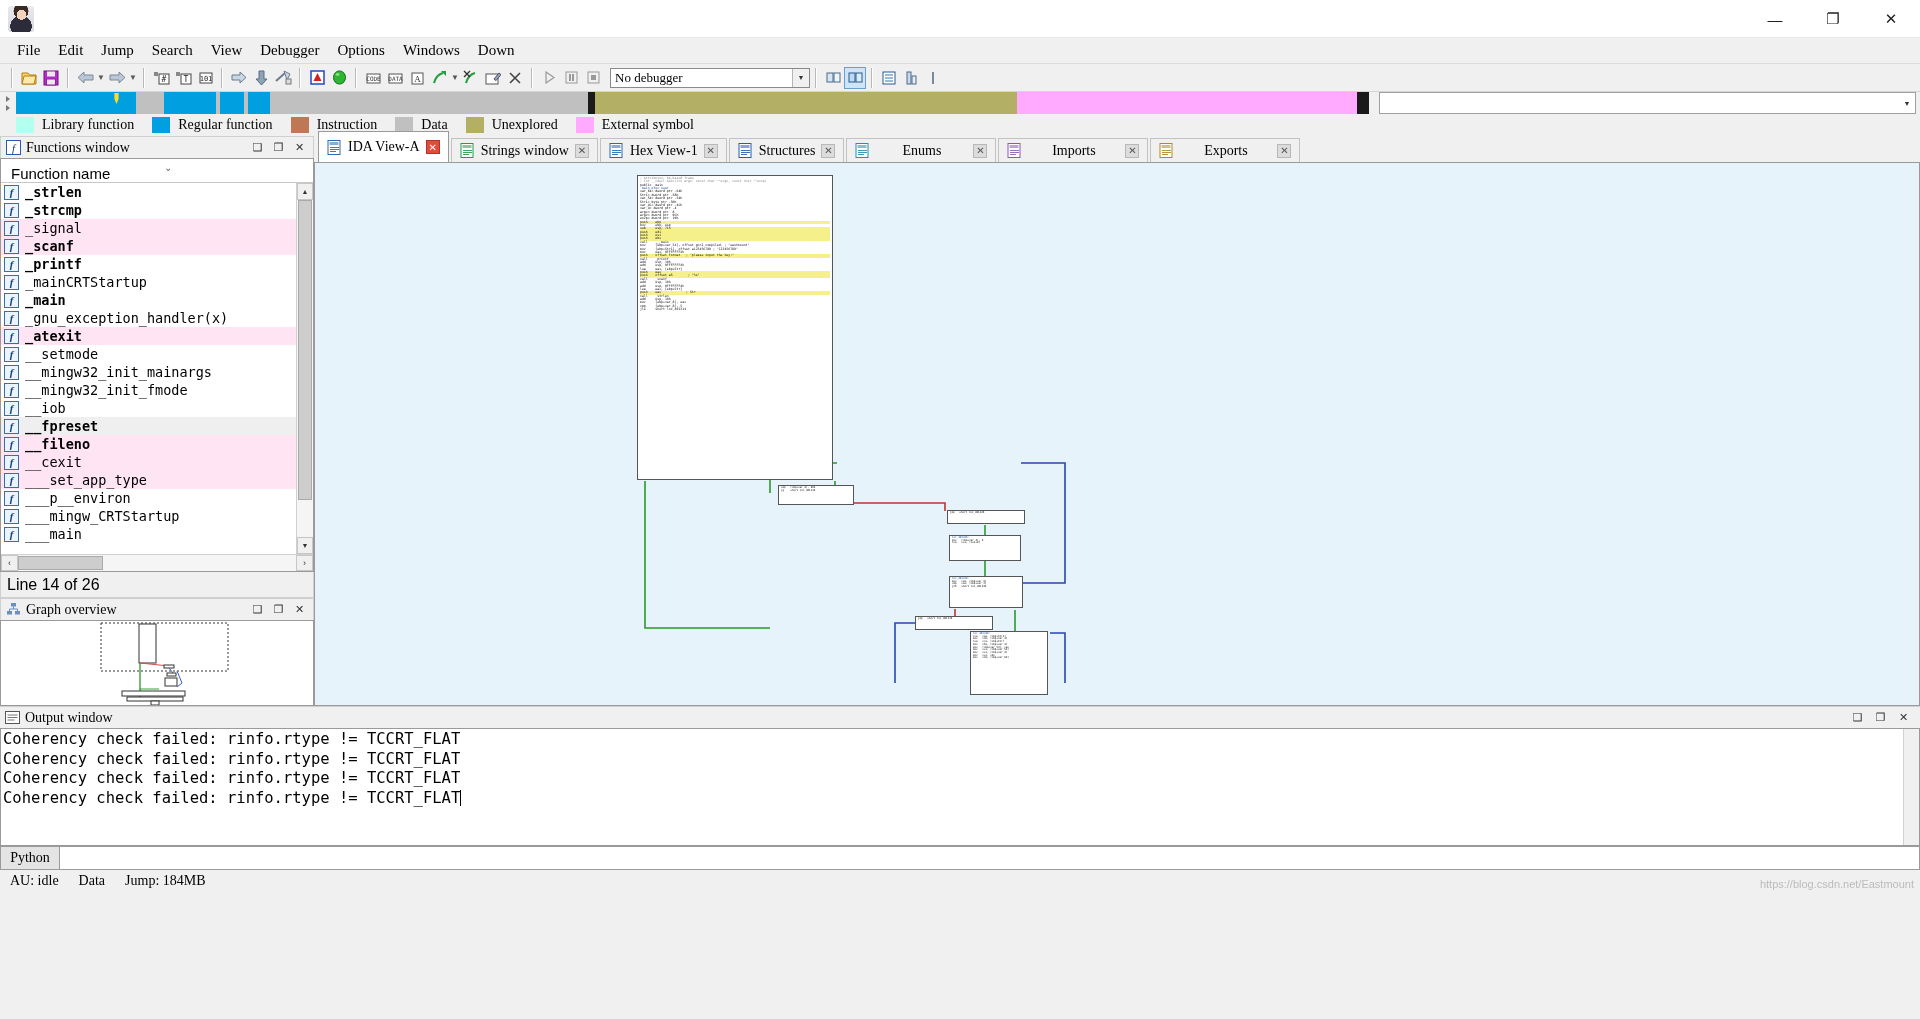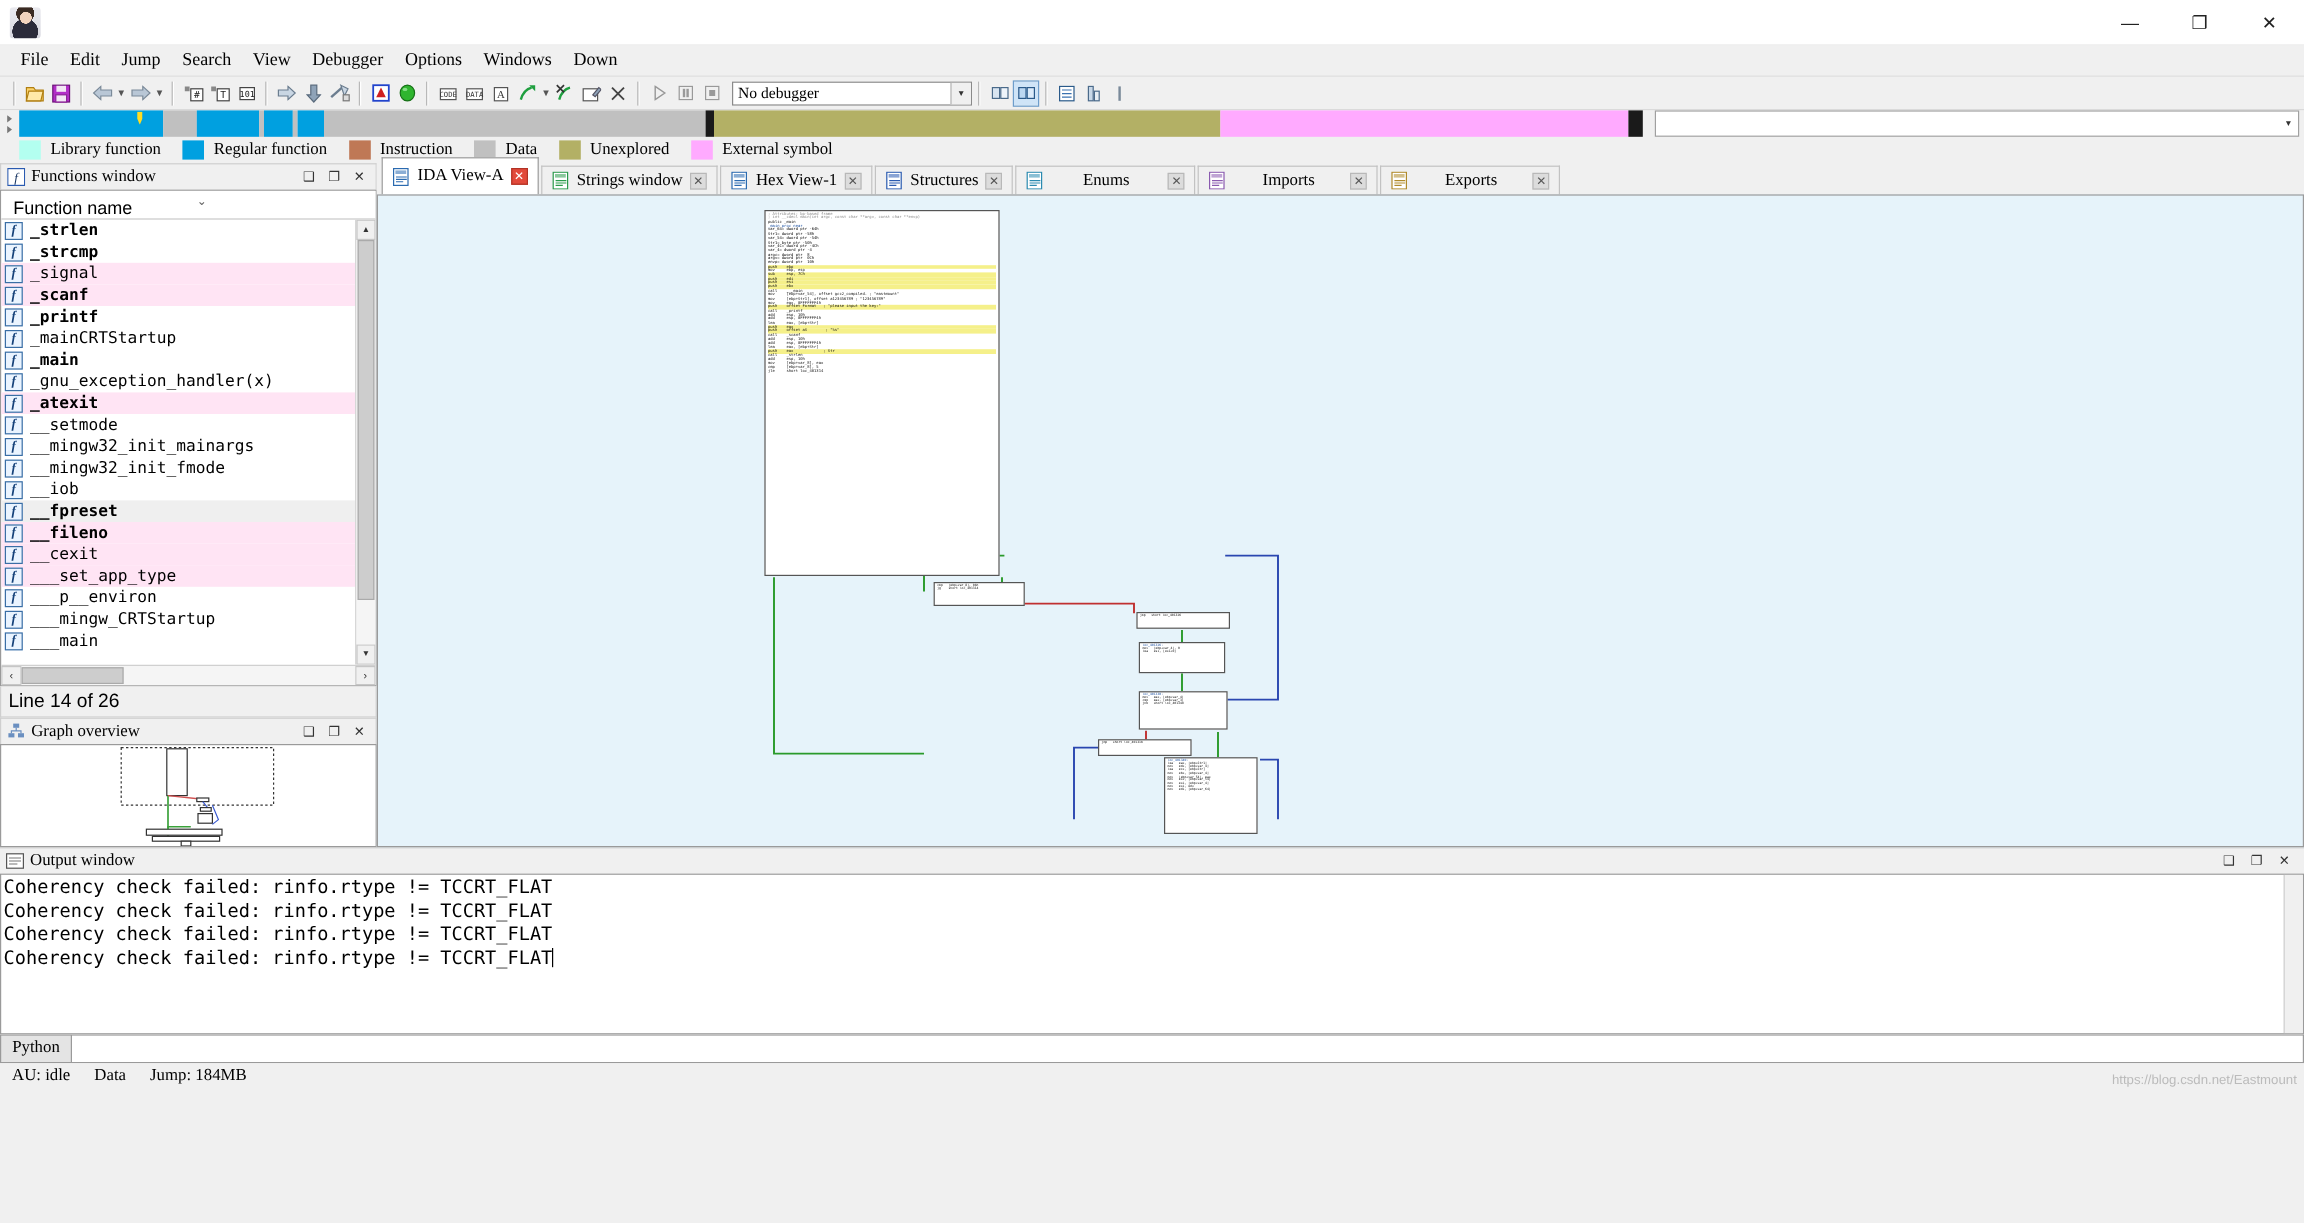--- a/index.html
+++ b/index.html
@@ -235,21 +235,21 @@
     position: relative; overflow: hidden;
   }
   #graph-status {
     height: 24px; background: #f0f0f0;
     border: 1px solid #cfcfcf; border-top: none;
     display: flex; align-items: center; padding-left: 6px;
     font-size: 14px; font-family: "Liberation Serif", serif; color: #000;
   }
 
   
-  #outwin { height: 156px; display: flex; flex-direction: column; background: #f0f0f0; }
+  #outwin { height: 140px; display: flex; flex-direction: column; background: #f0f0f0; }
   #out-title {
     height: 22px; display: flex; align-items: center;
     padding: 0 4px 0 5px; background: #f0f0f0;
     border-top: 1px solid #cfcfcf;
   }
   #out-title .pt-icon { width: 15px; height: 15px; margin-right: 5px; }
   #out-title .pt-text { font-size: 14px; font-family: "Liberation Serif", serif; }
   #out-title .pt-btns { margin-left: auto; display: flex; gap: 10px; padding-right: 6px; }
   #out-body {
     flex: 1; background: #ffffff; border: 1px solid #9a9a9a;

